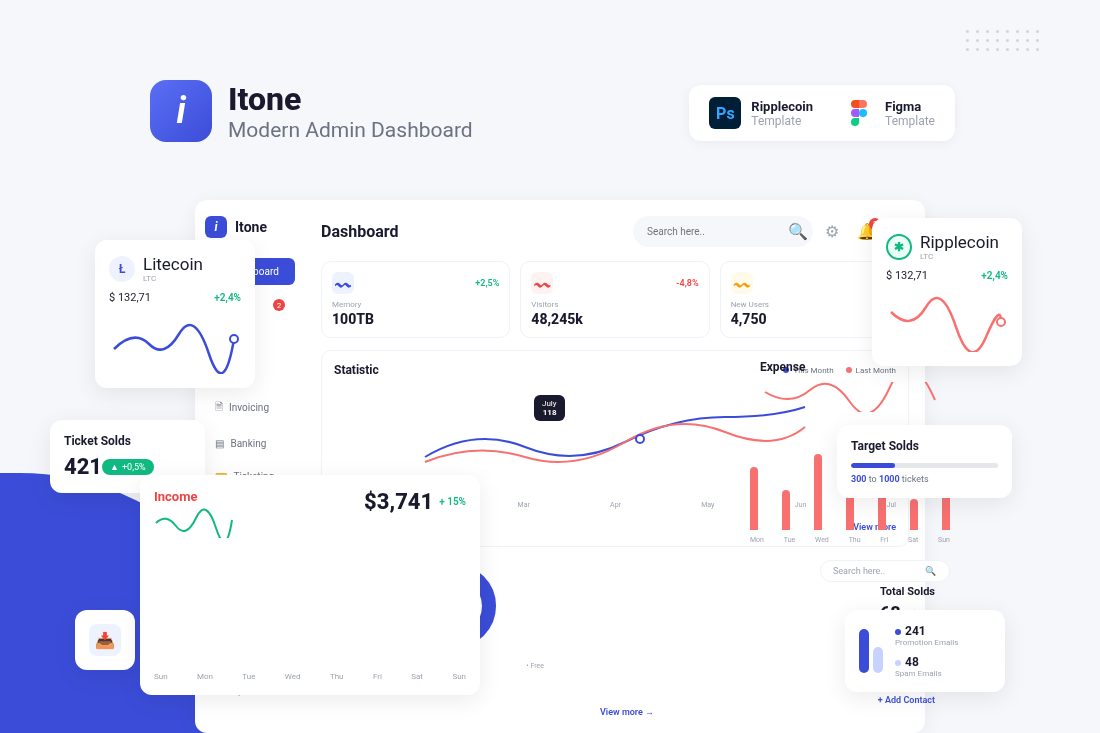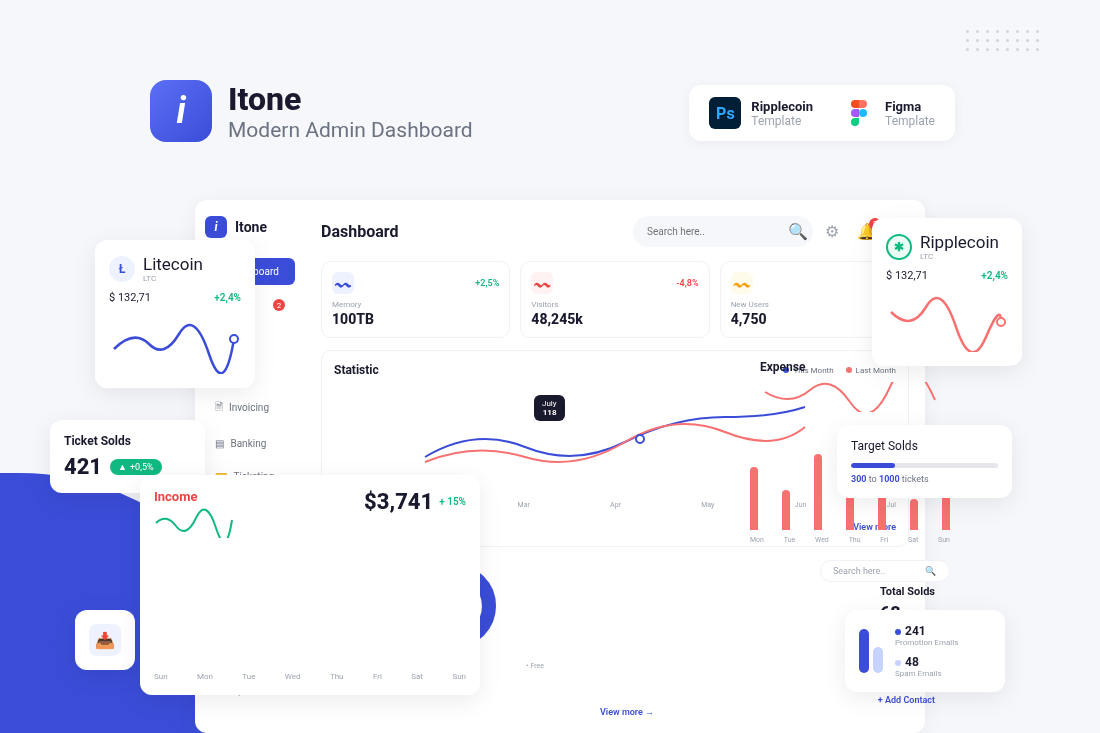--- a/index.html
+++ b/index.html
@@ -65,40 +65,40 @@
 .coin-icon.lite{background:#eef2ff;color:#3b4dd8}
 .coin-icon.ripple{background:#ecfdf5;border:2px solid #10b981;color:#10b981}
 .coin-name{font-size:17px;font-weight:400;color:#1a1a2e}
 .coin-ticker{font-size:8px;color:#9ca3af}
 .coin-row{display:flex;justify-content:space-between;align-items:center;margin-top:8px}
 .coin-price{font-size:11px;color:#1a1a2e}
 .coin-change{font-size:10px;color:#10b981;font-weight:600}
 .sparkline{height:60px;margin-top:10px}
 .ticketsolds{top:420px;left:50px;width:155px;z-index:4}
 .ticket-title{font-size:12px;font-weight:700;color:#1a1a2e;margin-bottom:6px}
-.ticket-row{display:flex;align-items:center;gap:8px}
+.ticket-row{display:flex;align-items:center;}
 .ticket-num{font-size:22px;font-weight:800;color:#1a1a2e}
 .ticket-badge{background:#10b981;color:#fff;border-radius:12px;padding:3px 8px;font-size:9px;display:flex;align-items:center;gap:3px}
 .income{top:475px;left:140px;width:340px;z-index:6}
 .income-top{display:flex;justify-content:space-between;align-items:flex-start}
 .income-title{font-size:13px;font-weight:700;color:#ef4444}
 .income-val-row{display:flex;align-items:center;gap:6px}
 .income-val{font-size:22px;font-weight:800;color:#1a1a2e}
 .income-pct{font-size:10px;color:#10b981;font-weight:600}
 .income-spark{width:80px;height:30px;margin-top:4px}
 .income-bars{height:120px;display:flex;align-items:flex-end;justify-content:space-between;gap:6px;margin-top:8px}
 .bar-group{display:flex;gap:3px;align-items:flex-end;flex:1;justify-content:center}
 .bar{width:7px;border-radius:3px 3px 0 0}
 .bar.a{background:linear-gradient(180deg,#3b4dd8,#818cf8)}
 .bar.b{background:linear-gradient(180deg,#0891b2,#22d3ee)}
 .income-axis{display:flex;justify-content:space-between;font-size:8px;color:#9ca3af;margin-top:6px}
 .expense-area{position:absolute;top:360px;right:140px;width:200px}
 .expense-title{font-size:12px;font-weight:700;color:#1a1a2e;margin-bottom:8px}
 .target{top:425px;right:88px;width:175px;z-index:5}
-.target-title{font-size:12px;font-weight:400;color:#1a1a2e;margin-bottom:10px}
+.target-title{font-size:12px;font-weight:700;color:#1a1a2e;margin-bottom:10px}
 .progress{height:5px;background:#e5e7eb;border-radius:3px;margin-bottom:6px;overflow:hidden}
 .progress-fill{height:100%;width:30%;background:#3b4dd8;border-radius:3px}
 .target-text{font-size:9px;color:#6b7280}
 .target-text b{color:#3b4dd8;font-weight:700}
 .emails{top:610px;right:95px;width:160px;z-index:6;display:flex;gap:12px;align-items:center}
 .email-bars{display:flex;gap:4px;align-items:flex-end}
 .email-bar{width:10px;border-radius:5px}
 .email-list{display:flex;flex-direction:column;gap:8px;font-size:9px}
 .email-item{display:flex;flex-direction:column}
 .email-num{font-size:12px;font-weight:700;color:#1a1a2e}

